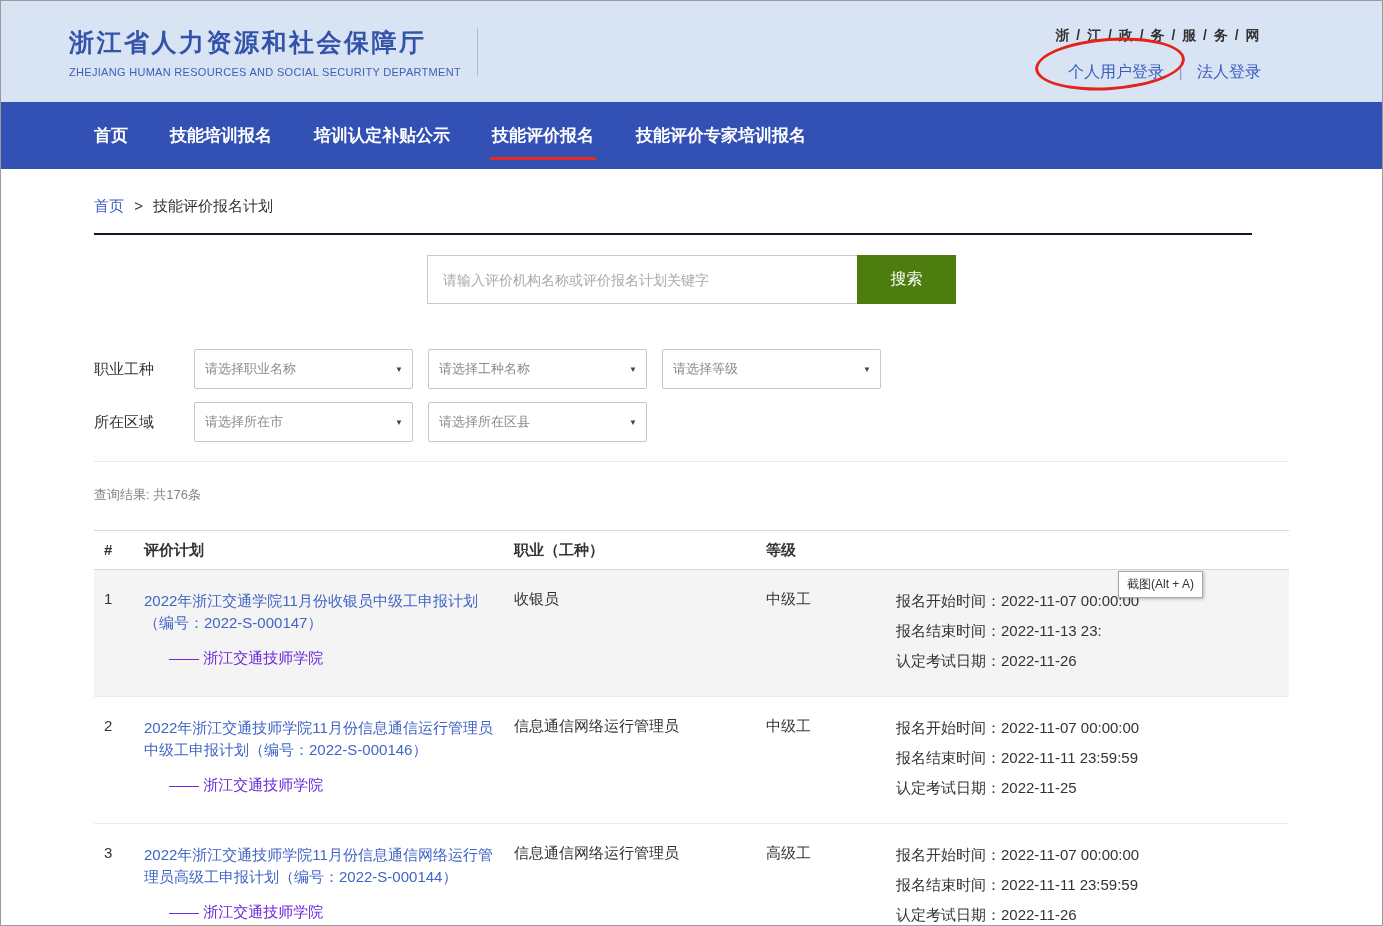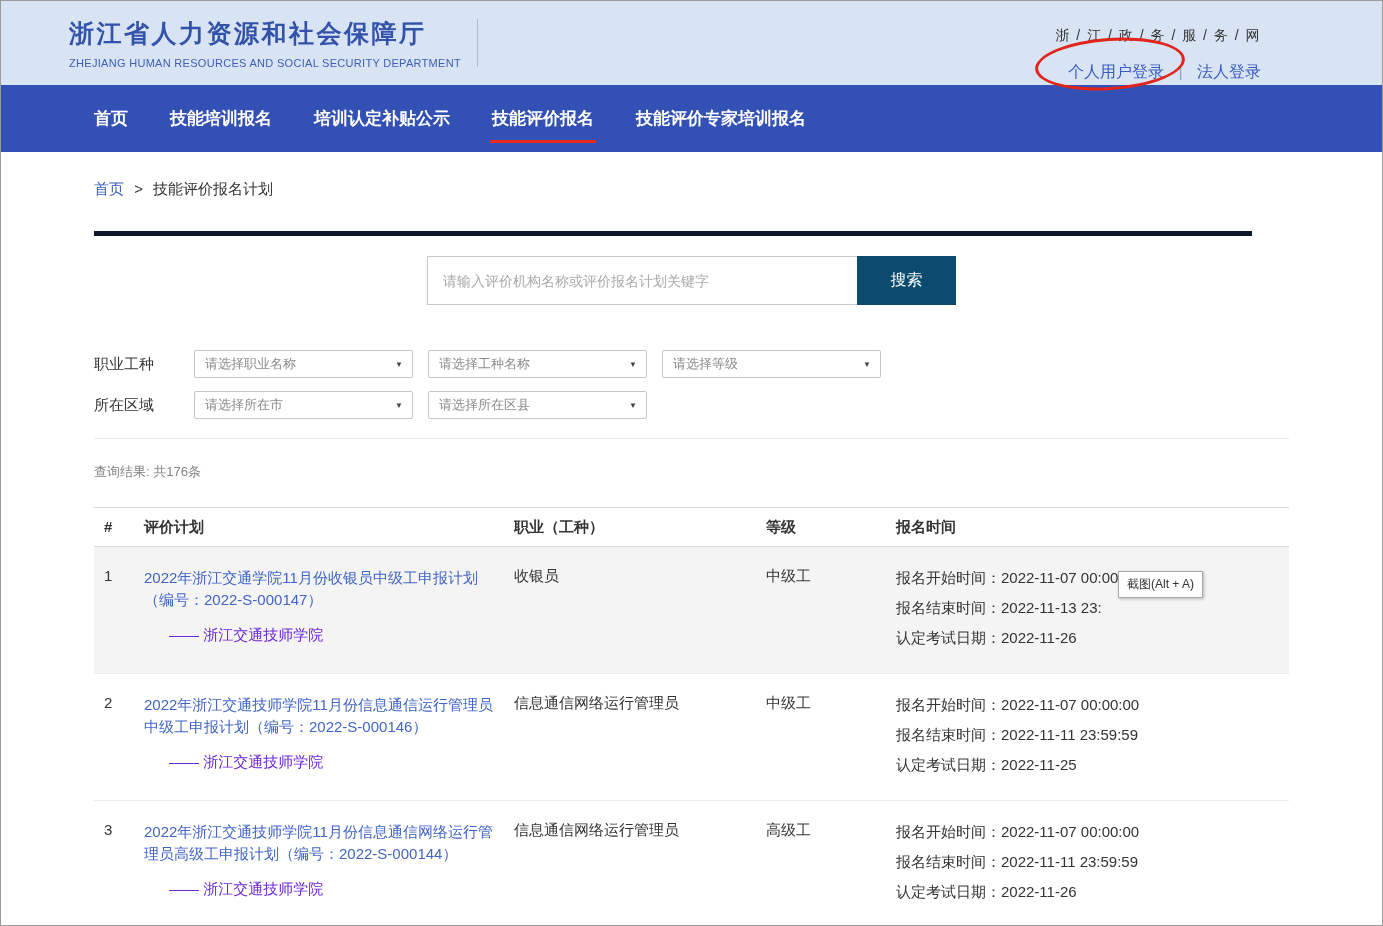--- a/index.html
+++ b/index.html
@@ -7,30 +7,30 @@
   body {
     width:1383px; height:926px;
     font-family:"Liberation Sans","DejaVu Sans",sans-serif;
     position:relative; overflow:hidden;
     border:1px solid #9a9a9a;
     color:#333;
   }
 
   
   .header {
-    height:84px; background:#d8e3f3;
+    height:101px; background:#d8e3f3;
     display:flex; align-items:center;
     padding-left:68px; position:relative;
   }
   .logo-title { color:#3353ab; font-size:25px; font-weight:bold; letter-spacing:2.5px; }
   .logo-sub   { color:#3e5fb5; font-size:11px; margin-top:7px; letter-spacing:0.3px; }
   .header-divider { width:1px; height:48px; background:#a9bcd9; margin:0 14px 0 16px; }
   .platform-title { color:#333; font-size:18px; letter-spacing:6px; white-space:nowrap; }
   .header-right { position:absolute; right:121px; top:26px; text-align:right; }
-  .gov-net { color:#333; font-size:14px; letter-spacing:1.5px; }
+  .gov-net { color:#333; font-size:14px; letter-spacing:1.5px;font-weight:bold; }
   .login-row { margin-top:17px; font-size:16px; }
   .login-link { color:#3a5cc0; cursor:pointer; }
   .login-sep { color:#8fa3c9; margin:0 10px; }
   .red-circle {
     position:absolute; left:1034px; top:37px; width:150px; height:52px;
     border:3px solid #e3241b; border-radius:50%;
     transform:rotate(-4deg); pointer-events:none; z-index:6;
   }
 
   
@@ -40,45 +40,45 @@
     display:flex; align-items:center; position:relative;
     margin-right:42px; cursor:pointer; white-space:nowrap;
   }
   .nav-item.active::after {
     content:""; position:absolute; left:-2px; right:-2px; bottom:9px;
     height:3px; background:#e8291f;
   }
 
   
   .breadcrumb {
-    margin:28px 130px 0 93px; padding-bottom:32px;
-    border-bottom:5px solid #0f172a; font-size:15px;
+    margin:28px 130px 0 93px; padding-bottom:17px;
+    border-bottom:2px solid #0f172a; font-size:15px;
   }
   .bc-home { color:#3a5cc0; cursor:pointer; }
   .bc-sep { margin:0 6px; color:#333; }
 
   
   .search-row { margin-top:20px; display:flex; justify-content:center; }
   .search-input {
     width:430px; height:49px; border:1px solid #c9c9c9; border-right:none;
     padding:0 15px; font-size:14px; color:#3b82f6; outline:none;
     font-family:inherit;
   }
   .search-input::placeholder { color:#a9a9a9; }
   .search-btn {
-    width:99px; height:49px; background:#0c4a6e; color:#fff;
+    width:99px; height:49px; background:#4d7c0f; color:#fff;
     border:none; font-size:16px; cursor:pointer; font-family:inherit;
   }
 
   
   .filters { margin:45px 93px 0; }
   .filter-row { display:flex; align-items:center; margin-bottom:13px; }
   .filter-label { width:100px; font-size:15px; color:#333; }
   .select {
-    width:219px; height:28px; border:1px solid #c6c6c6; border-radius:2px;
+    width:219px; height:40px; border:1px solid #c6c6c6; border-radius:2px;
     background:#fff; display:flex; align-items:center; justify-content:space-between;
     padding-left:10px; margin-right:15px; cursor:pointer;
   }
   .select-text { font-size:13px; color:#8a8a8a; }
   .select-arrow { width:26px; text-align:center; font-size:8px; color:#444; }
 
   .section-divider { margin:19px 93px 0 93px; border-bottom:1px solid #e9e9e9; }
 
   .result-count { margin:24px 93px 8px; font-size:13px; color:#848484; }
 
@@ -183,21 +183,20 @@
 <div class="section-divider"></div>
 
 <div class="result-count">查询结果: 共176条</div>
 
 <div class="table">
   <div class="thead">
     <div class="col-idx">#</div>
     <div class="col-plan">评价计划</div>
     <div class="col-occ">职业（工种）</div>
     <div class="col-level">等级</div>
-    <div class="col-time">报名时间</div>
   </div>
 
   <div class="trow highlight">
     <div class="col-idx">1</div>
     <div class="col-plan">
       <div class="plan-link">2022年浙江交通学院11月份收银员中级工申报计划（编号：2022-S-000147）</div>
       <div class="plan-org">—— 浙江交通技师学院</div>
     </div>
     <div class="col-occ">收银员</div>
     <div class="col-level">中级工</div>

